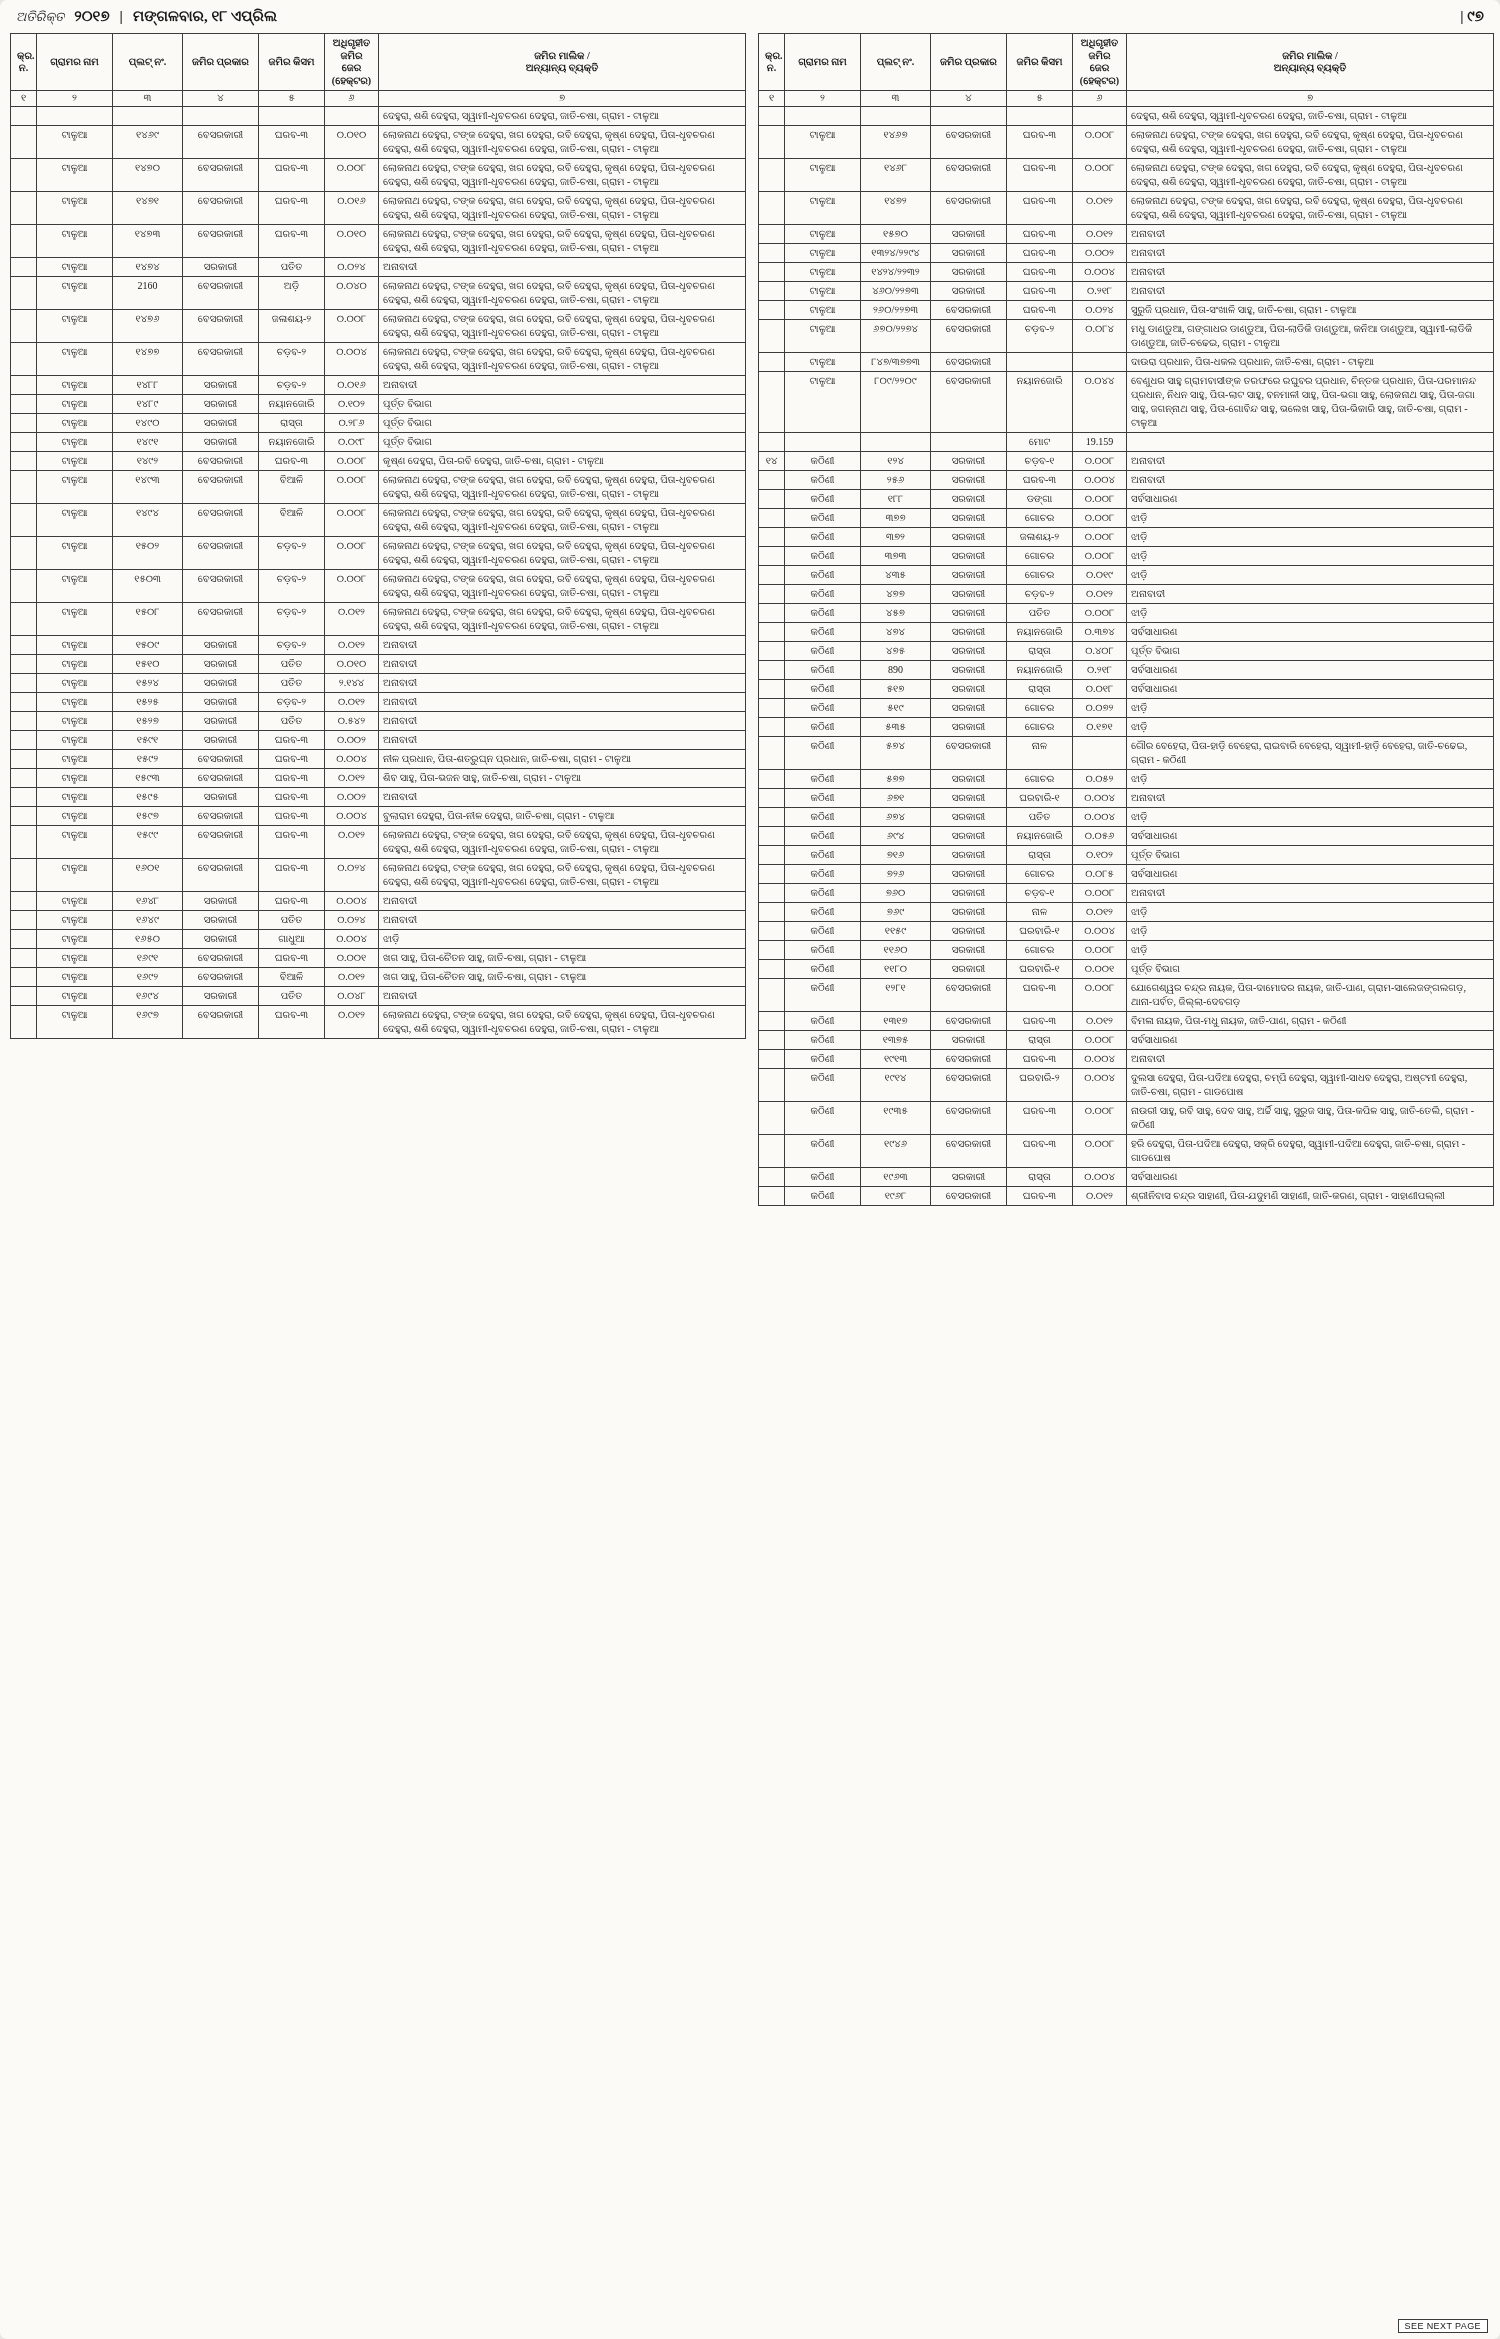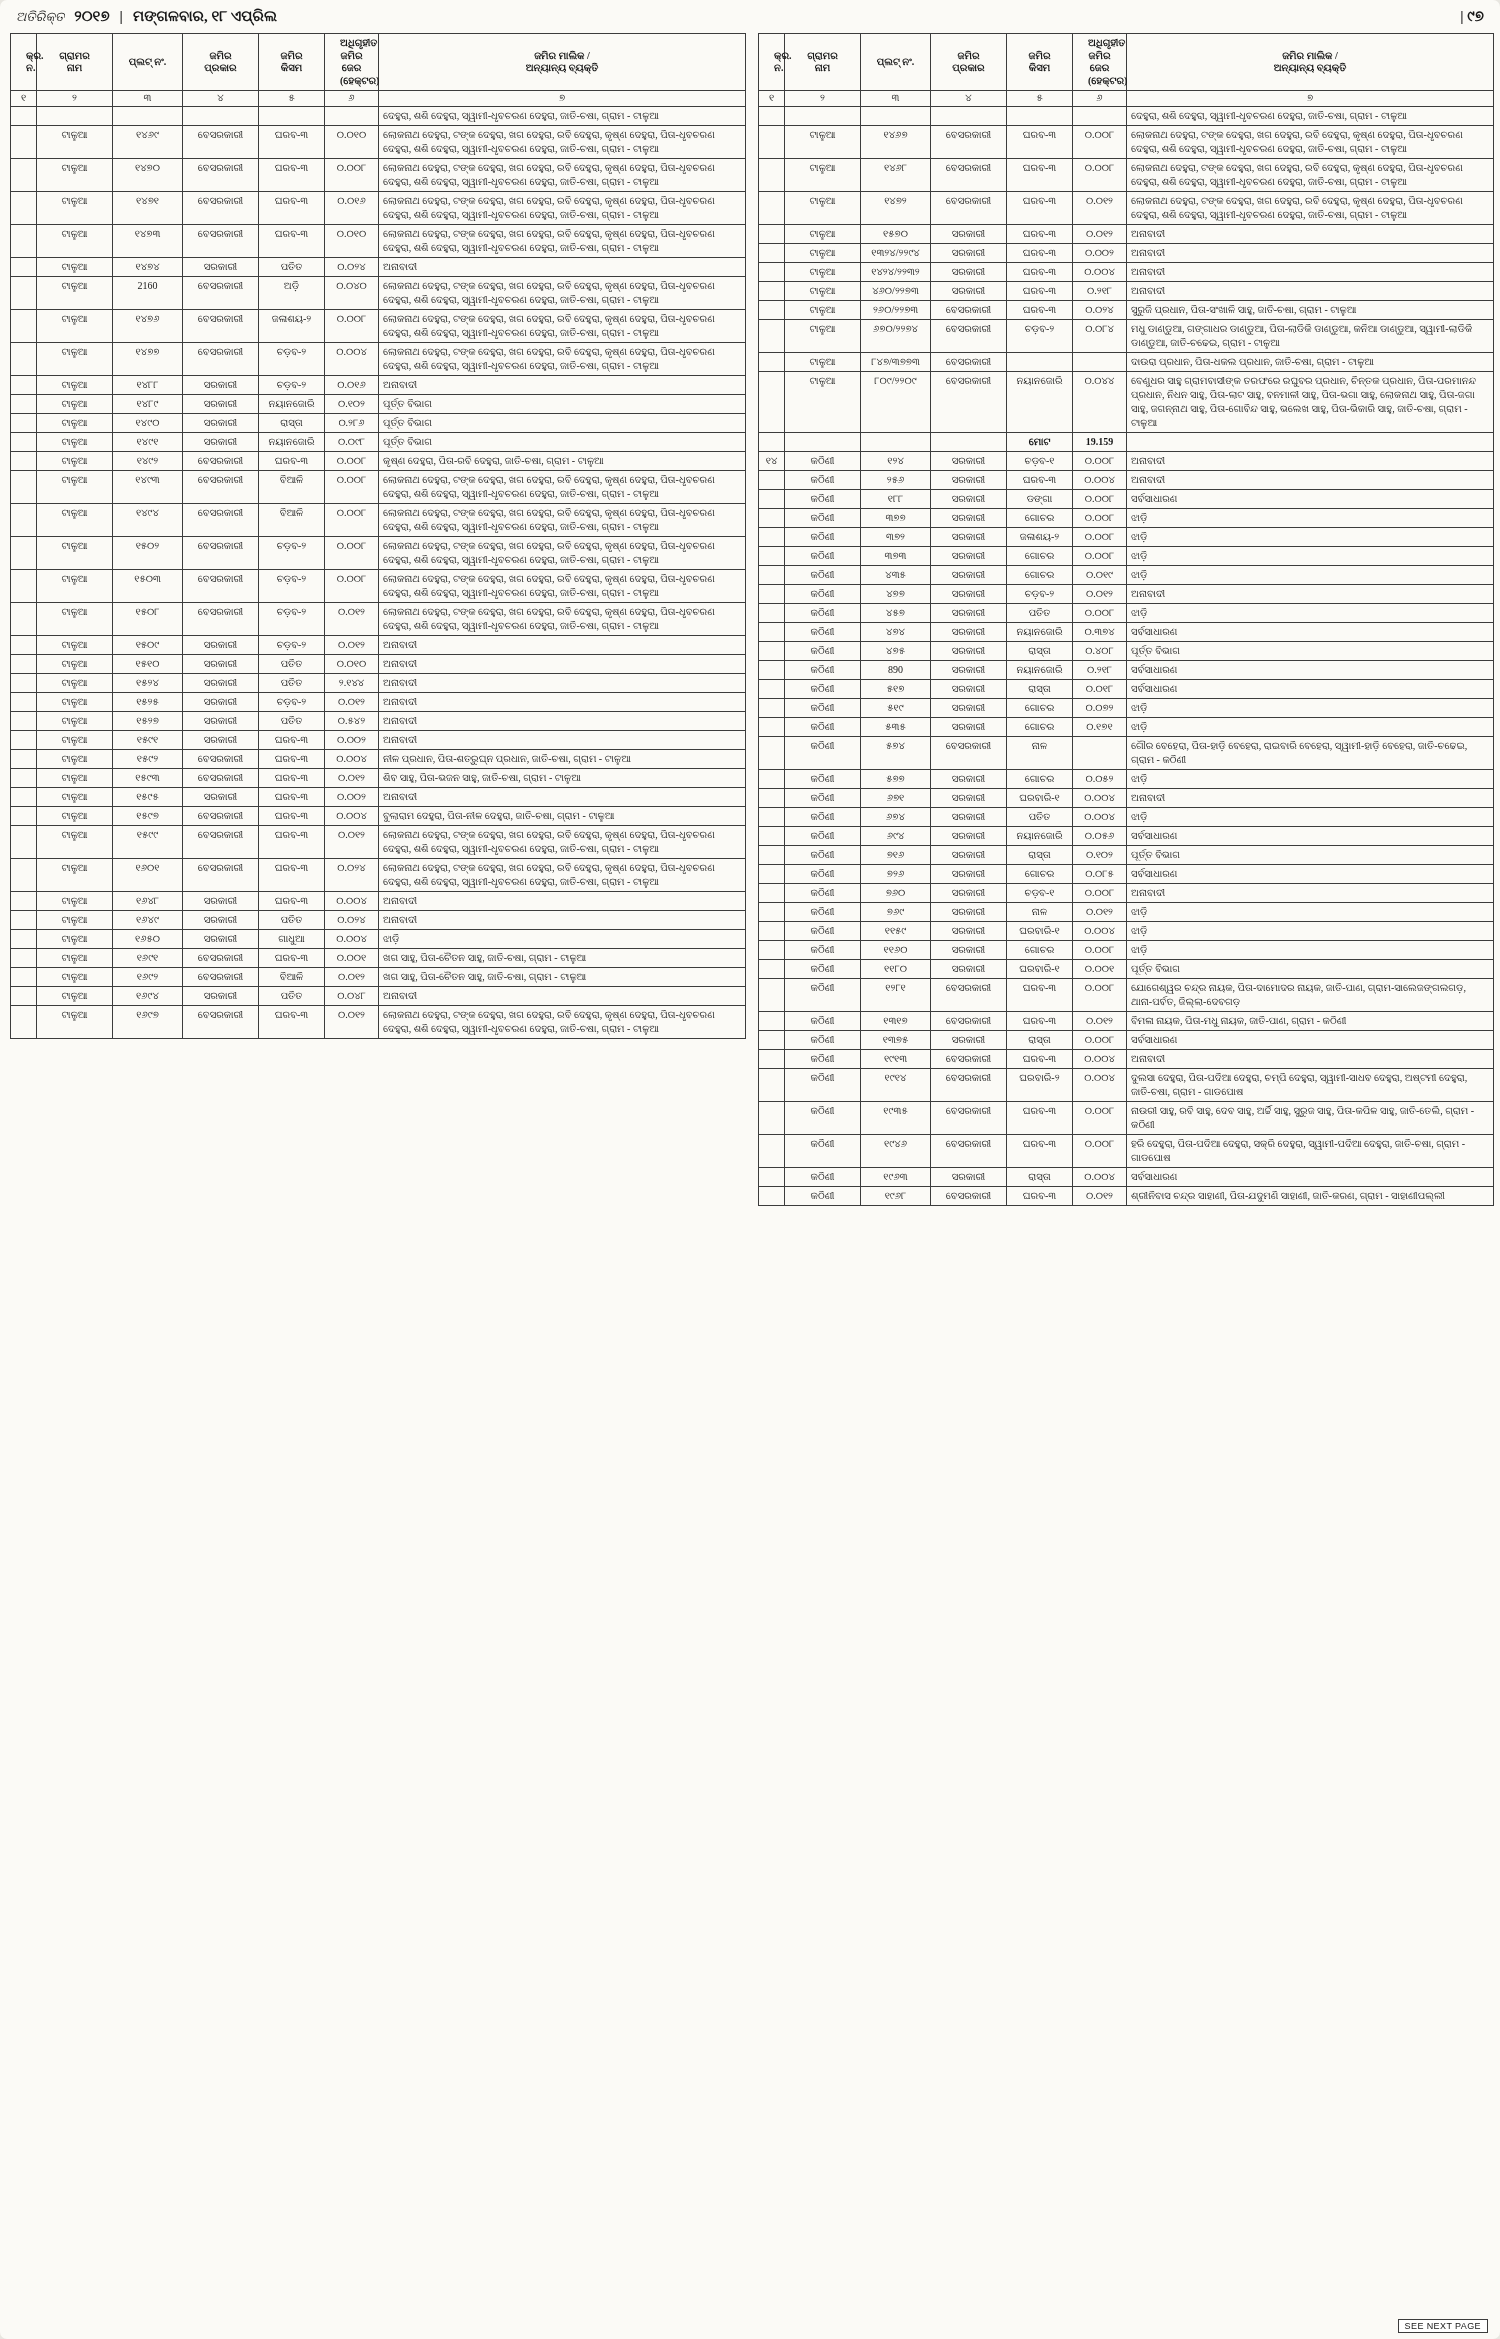--- a/index.html
+++ b/index.html
@@ -16,25 +16,25 @@
   .edition{font-style:italic;font-size:13px;}
   .year{font-weight:bold;}
   .sep{font-weight:bold;}
   .datestr{font-weight:bold;}
   .pageno{font-weight:bold;font-size:15px;}
   .tables{display:flex;gap:12px;align-items:flex-start;}
   .tcol{width:736px;}
   table.gz{border-collapse:collapse;width:736px;table-layout:fixed;
     font-size:10px;line-height:1.4;}
   table.gz th, table.gz td{border:1px solid #3c3c3c;padding:2px 4px;vertical-align:top;}
-  table.gz th{font-weight:bold;text-align:center;vertical-align:middle;font-size:10px;line-height:1.25;padding:3px 15px;}
+  table.gz th{font-weight:bold;text-align:center;vertical-align:middle;font-size:10px;line-height:1.25;padding:3px 6px;}
   table.gz th.num{font-weight:normal;padding:1px 2px;}
   td.ctr{text-align:center;}
   td.owner{text-align:left;}
-  tr.total-row td{font-weight:bold;text-align:center;}
+  tr.total-row td{font-weight:normal;text-align:center;}
   .footerbar{position:absolute;right:12px;bottom:6px;}
   .next-box{border:1px solid #3c3c3c;font-family:"Liberation Sans",sans-serif;
     font-size:9px;font-weight:normal;padding:1px 6px;background:#fff;letter-spacing:.4px;}
 </style>
 </head>
 <body>
 
 <div class="page">
 
   <div class="topbar">

